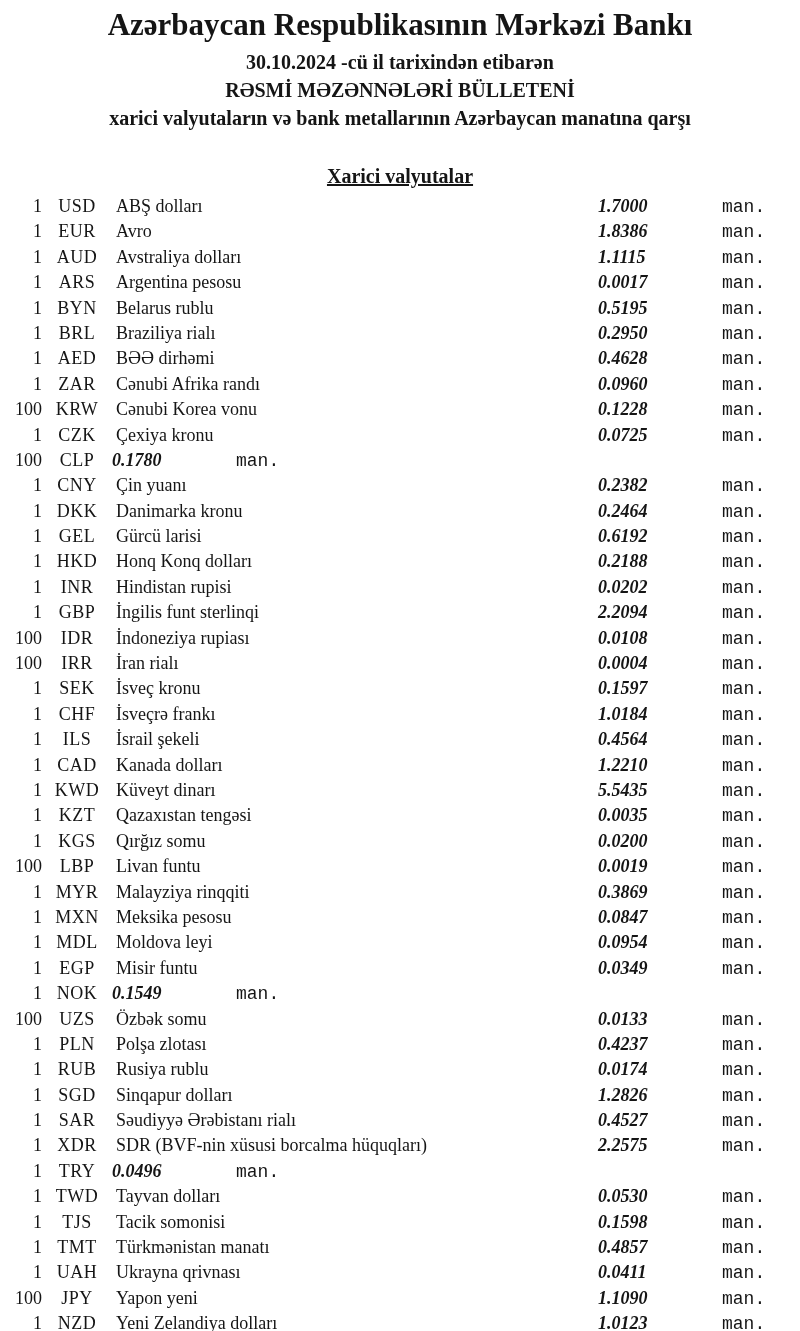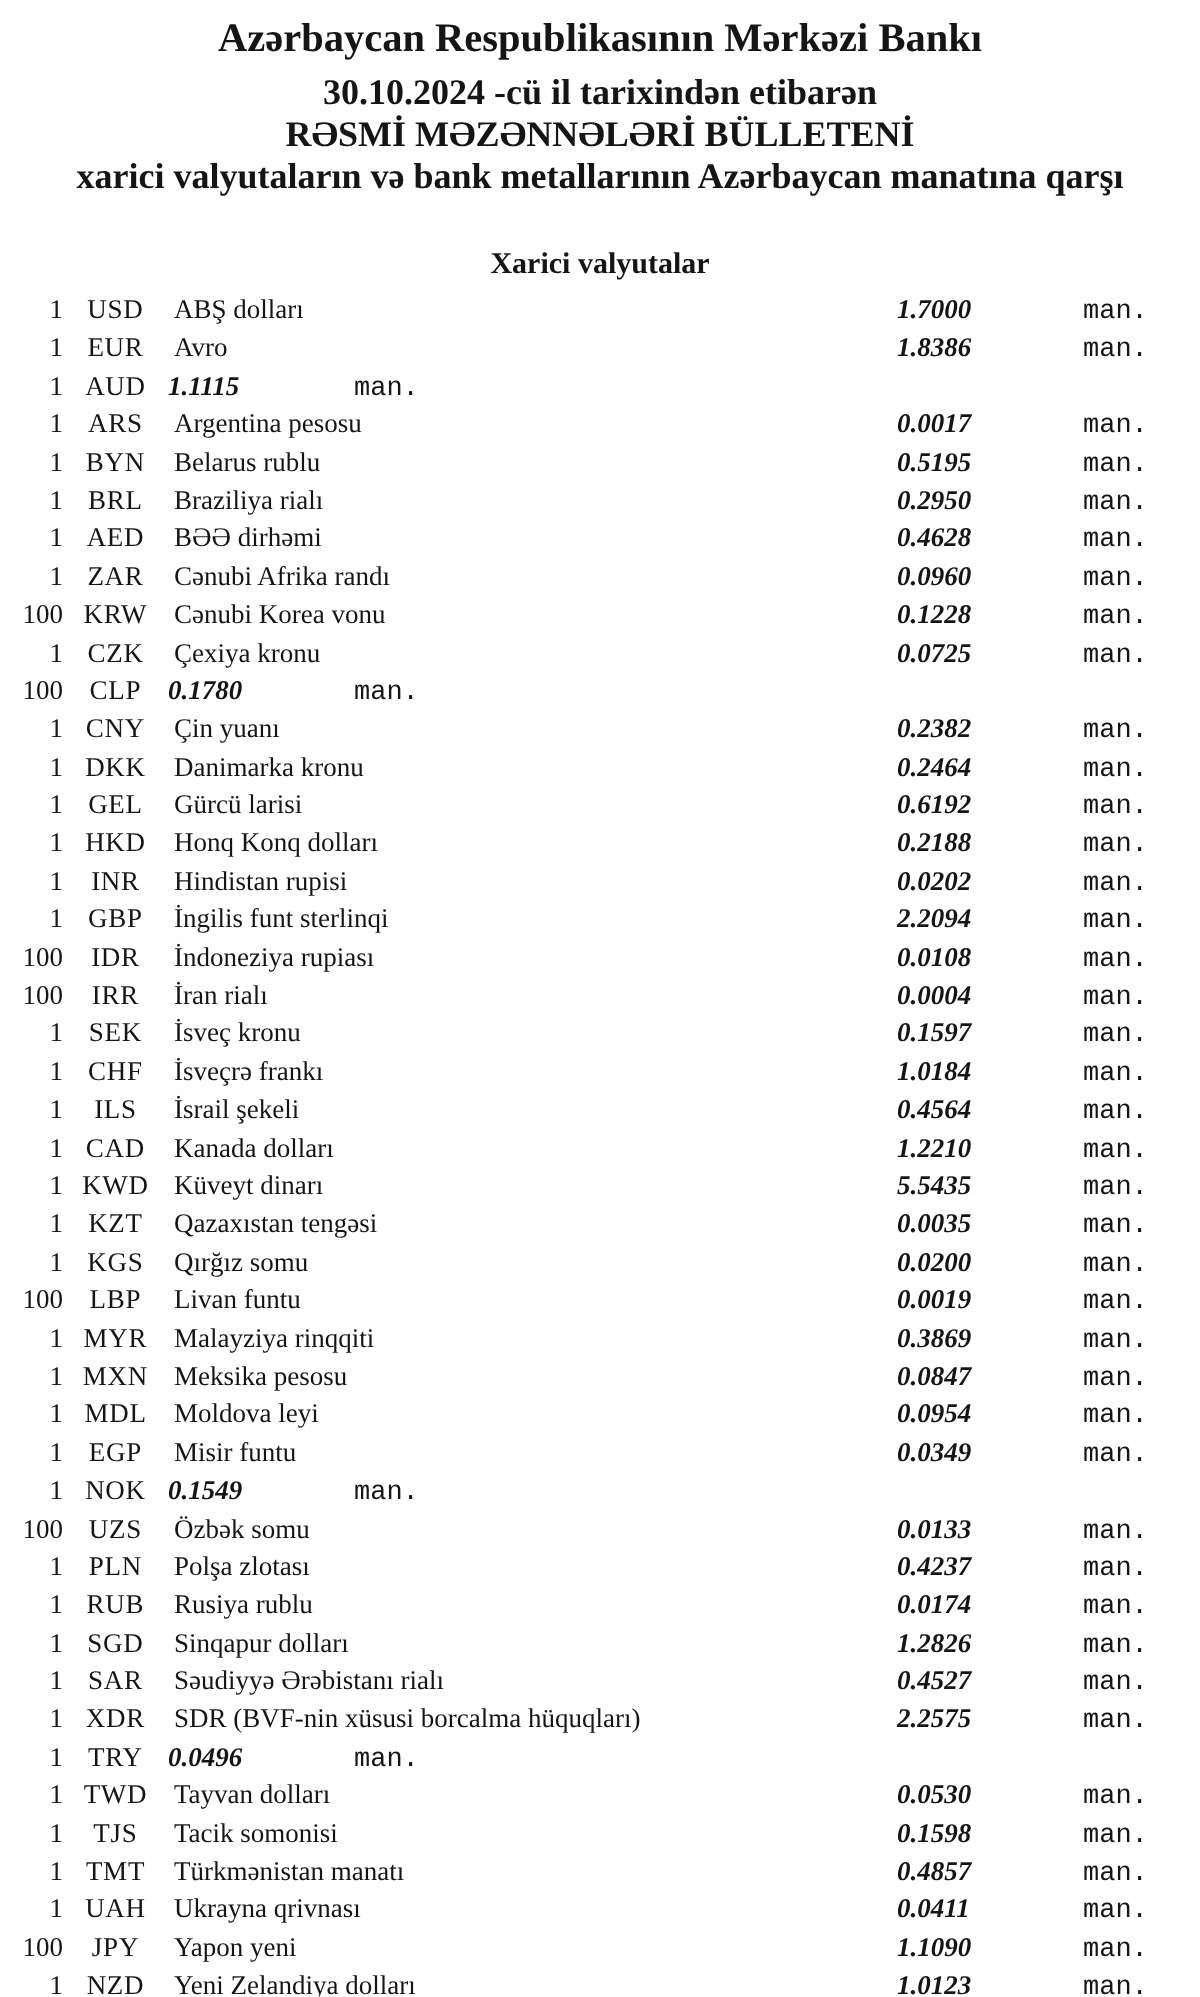--- a/index.html
+++ b/index.html
@@ -14,38 +14,39 @@
     font-family: "Liberation Serif", "DejaVu Serif", serif;
     overflow: hidden;
   }
   .page {
     width: 800px;
     height: 1331px;
     box-sizing: border-box;
     padding-top: 6px;
   }
   .bank-name {
-    font-size: 27px;
+    font-size: 31px;
     font-weight: bold;
     text-align: center;
     line-height: 34px;
     margin: 2px 0 6px 0;
   }
   .hline {
-    font-size: 24px;
+    font-size: 20px;
     font-weight: bold;
     text-align: center;
     line-height: 28px;
   }
   .section-title {
     font-size: 20px;
     font-weight: bold;
     text-align: center;
     line-height: 24px;
     margin: 32px 0 0 0;
+    text-decoration: underline;
   }
   .rates-table {
     margin-top: 6px;
     padding: 0 26px 0 4px;
   }
   .row {
     display: flex;
     align-items: baseline;
     height: 25.4px;
     line-height: 25.4px;
@@ -108,20 +109,21 @@
     <span class="qty">1</span>
     <span class="code">EUR</span>
     <span class="name">Avro</span>
     <span class="rate">1.8386</span>
     <span class="unit">man.</span>
   </div>
 
   <div class="row">
     <span class="qty">1</span>
     <span class="code">AUD</span>
+    <span class="name">Avstraliya dolları</span>
     <span class="rate">1.1115</span>
     <span class="unit">man.</span>
   </div>
 
   <div class="row">
     <span class="qty">1</span>
     <span class="code">ARS</span>
     <span class="name">Argentina pesosu</span>
     <span class="rate">0.0017</span>
     <span class="unit">man.</span>

